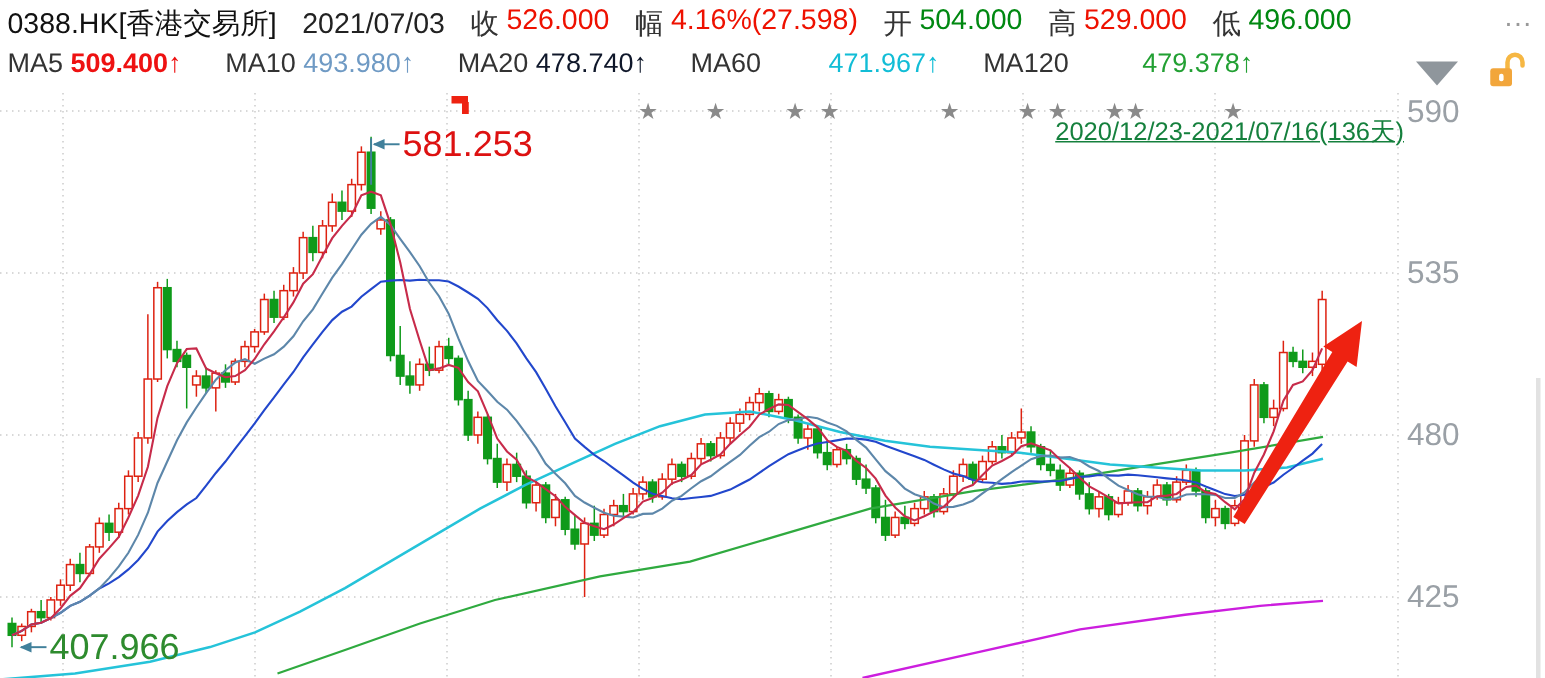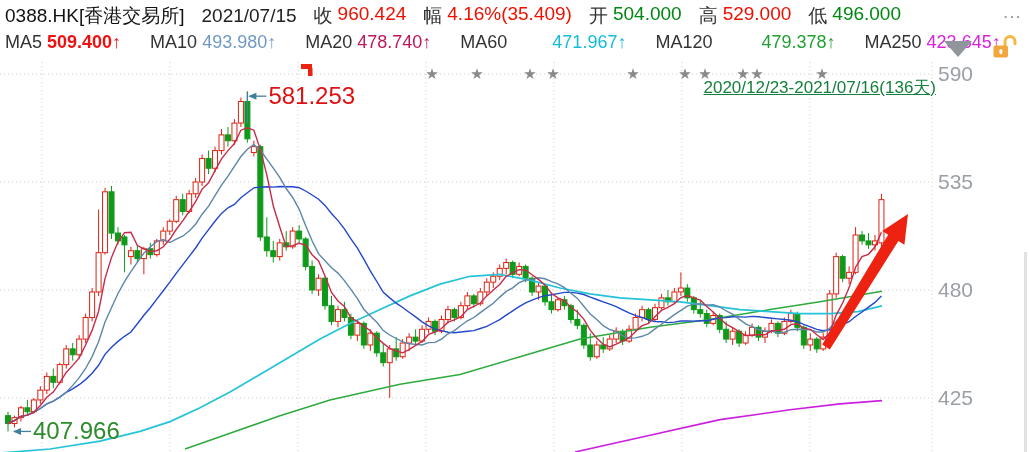--- a/index.html
+++ b/index.html
@@ -346,28 +346,28 @@
       <polygon points="248.39,96.17560919999991 256.39,92.67560919999991 256.39,99.67560919999991" fill="#41809b"></polygon>
       <text x="268.39" y="104.17560919999991" fill="#dd1111" font-size="24" font-family="Liberation Sans, sans-serif">581.253</text>
       <line x1="14" y1="431.44196239999997" x2="31" y2="431.44196239999997" stroke="#41809b" stroke-width="1.3"></line>
       <polygon points="13,431.44196239999997 21,427.94196239999997 21,434.94196239999997" fill="#41809b"></polygon>
       <text x="33" y="439.44196239999997" fill="#2e8b2e" font-size="24" font-family="Liberation Sans, sans-serif">407.966</text>
       <polygon points="829.8,349.4 822.2,344.6 888.2,234.7 882.2,231.0 908.0,214.0 904.4,244.7 898.4,241.0" fill="#ee2211"></polygon>
     </svg>
 
   <div class="hdr1">
     <span class="sym">0388.HK[香港交易所]</span>
-    <span class="dt">2021/07/15</span>
+    <span class="dt">2021/07/03</span>
     <span class="pair">
         <span class="lb">收</span>
-        <span class="v red">960.424</span>
+        <span class="v red">526.000</span>
       </span>
     <span class="pair">
         <span class="lb">幅</span>
-        <span class="v red">4.16%(35.409)</span>
+        <span class="v red">4.16%(27.598)</span>
       </span>
     <span class="pair">
         <span class="lb">开</span>
         <span class="v green">504.000</span>
       </span>
     <span class="pair">
         <span class="lb">高</span>
         <span class="v red">529.000</span>
       </span>
     <span class="pair">
@@ -381,33 +381,29 @@
     <span class="pair">
         <span class="lb">MA5</span>
         <span class="v" style="color: rgb(238, 17, 17); font-weight: bold;">509.400↑</span>
       </span>
     <span class="pair">
         <span class="lb">MA10</span>
         <span class="v" style="color: rgb(111, 154, 196);">493.980↑</span>
       </span>
     <span class="pair">
         <span class="lb">MA20</span>
-        <span class="v" style="color: #be185d;">478.740↑</span>
+        <span class="v" style="color: #0f172a;">478.740↑</span>
       </span>
     <span class="pair">
         <span class="lb">MA60</span>
         <span class="v" style="color: rgb(18, 189, 214); margin-left: 40px;">471.967↑</span>
       </span>
     <span class="pair">
         <span class="lb">MA120</span>
         <span class="v" style="color: rgb(34, 160, 51); margin-left: 44px;">479.378↑</span>
-      </span>
-    <span class="pair">
-        <span class="lb">MA250</span>
-        <span class="v" style="color: rgb(216, 34, 221);">423.645↑</span>
       </span>
   </div>
 
   <a class="range">2020/12/23-2021/07/16(136天)</a>
   <span class="dd"></span>
   <svg class="lock" width="30" height="28" viewBox="0 0 30 28">
     <path d="M15 12 V7.5 a5 5 0 0 1 10 0 v2.2" fill="none" stroke="#f6b743" stroke-width="3" stroke-linecap="round"></path>
     <rect x="3.5" y="11.5" width="14.5" height="12" rx="2" fill="#f2a63b"></rect>
     <rect x="9.4" y="15.2" width="3" height="5" rx="1.4" fill="#ffffff"></rect>
   </svg>

